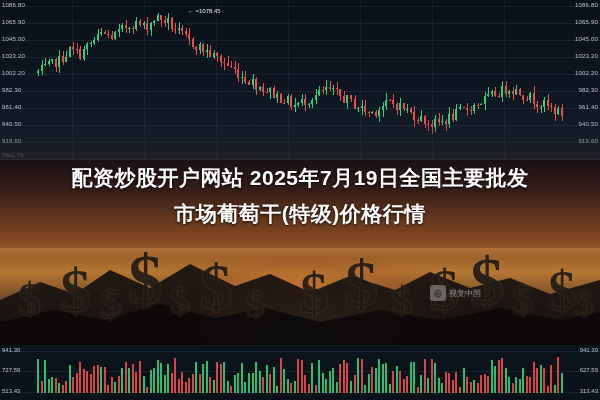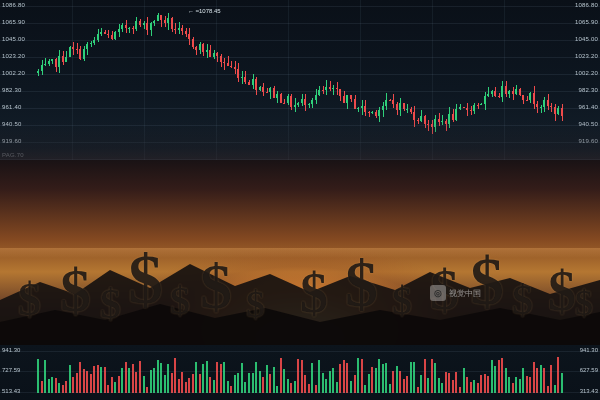--- a/index.html
+++ b/index.html
@@ -476,20 +476,22 @@
       <div class="ds" style="left: 345px; top: 26px; font-size: 66px;">$</div>
       <div class="ds" style="left: 392px; top: 56px; font-size: 40px;">$</div>
       <div class="ds" style="left: 430px; top: 36px; font-size: 58px;">$</div>
       <div class="ds" style="left: 470px; top: 22px; font-size: 68px;">$</div>
       <div class="ds" style="left: 512px; top: 54px; font-size: 42px;">$</div>
       <div class="ds" style="left: 548px; top: 38px; font-size: 56px;">$</div>
       <div class="ds" style="left: 575px; top: 60px; font-size: 36px;">$</div>
     </div>
 
   <div class="headline">
+    <span class="l1">配资炒股开户网站 2025年7月19日全国主要批发</span>
+    <span class="l2">市场葡萄干(特级)价格行情</span>
   </div>
 
   <div class="wm-logo">
     <span class="mark">◎</span>
     <span>视觉中国</span>
   </div>
 
   <div class="bottom-band">
     <div id="bottom-candles" style="position:absolute;left:0;top:0;width:600px;height:55px;">
         <div class="bcandle" style="left: 37px; top: 14.106px; height: 33.894px; background: rgb(47, 208, 122); opacity: 0.9;"></div>

